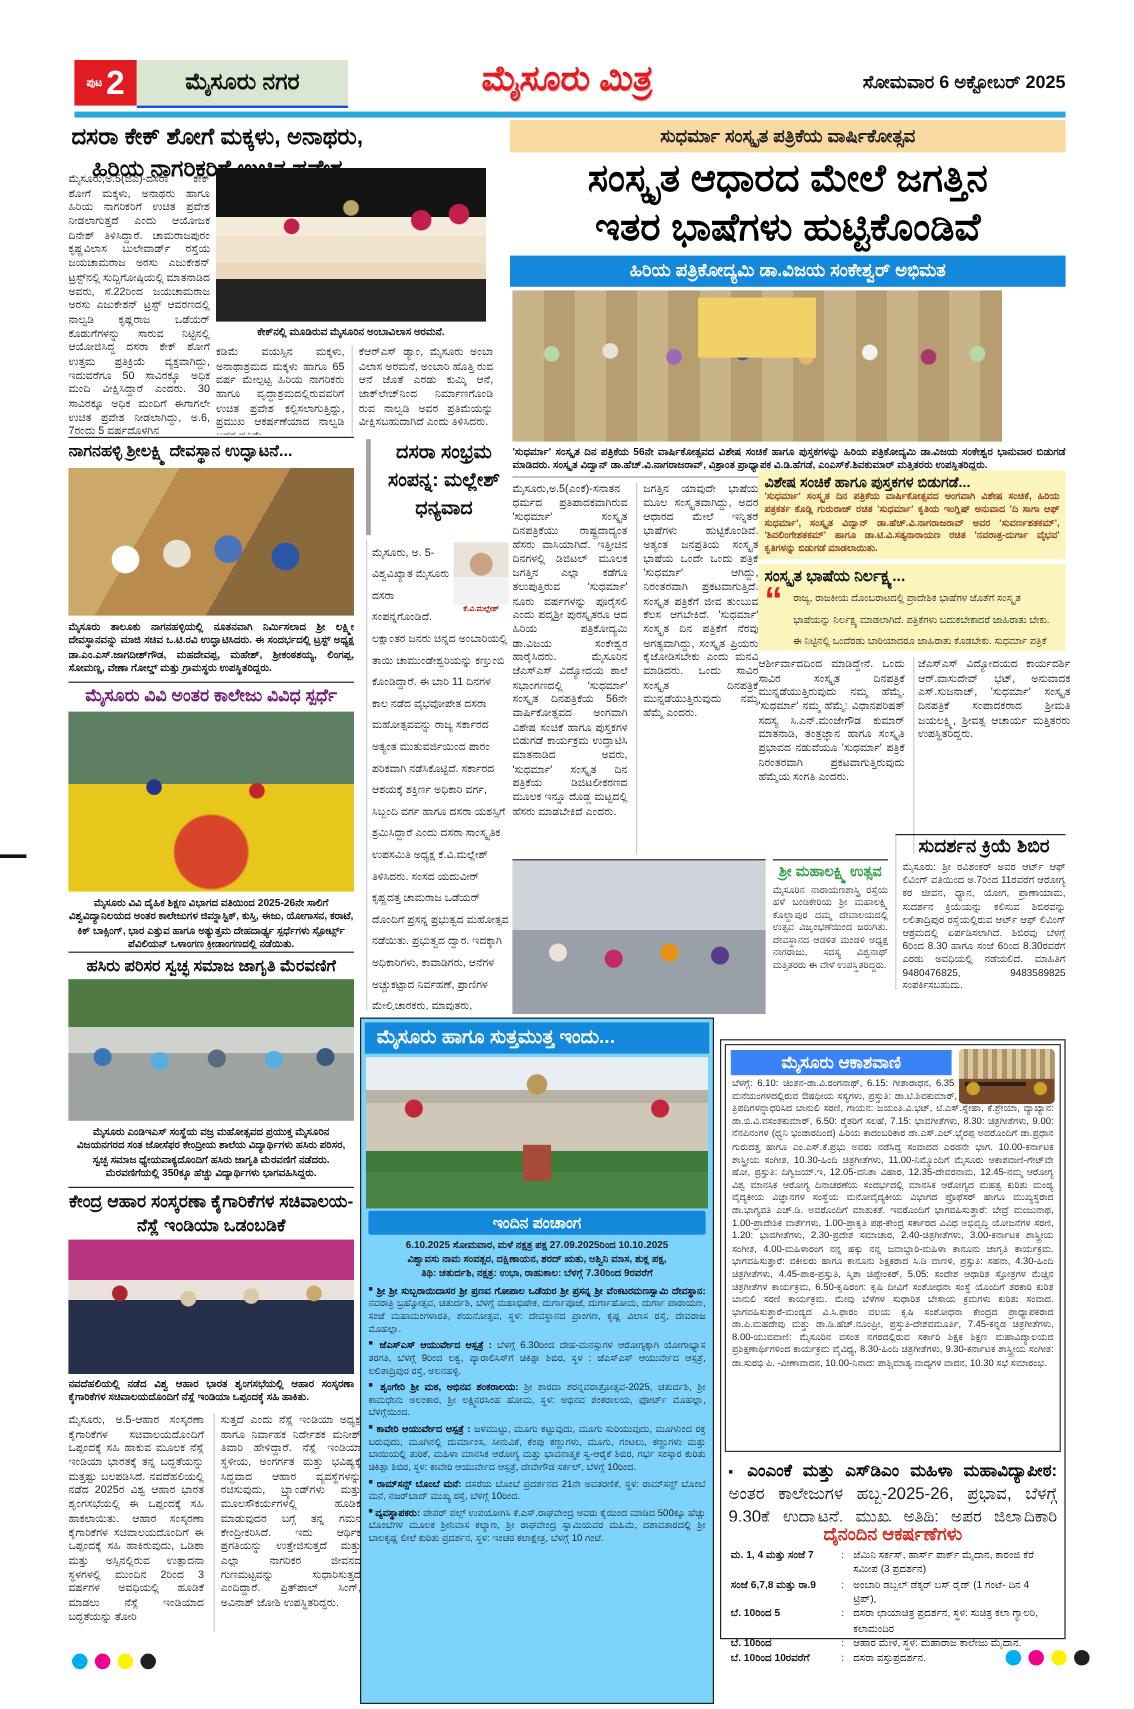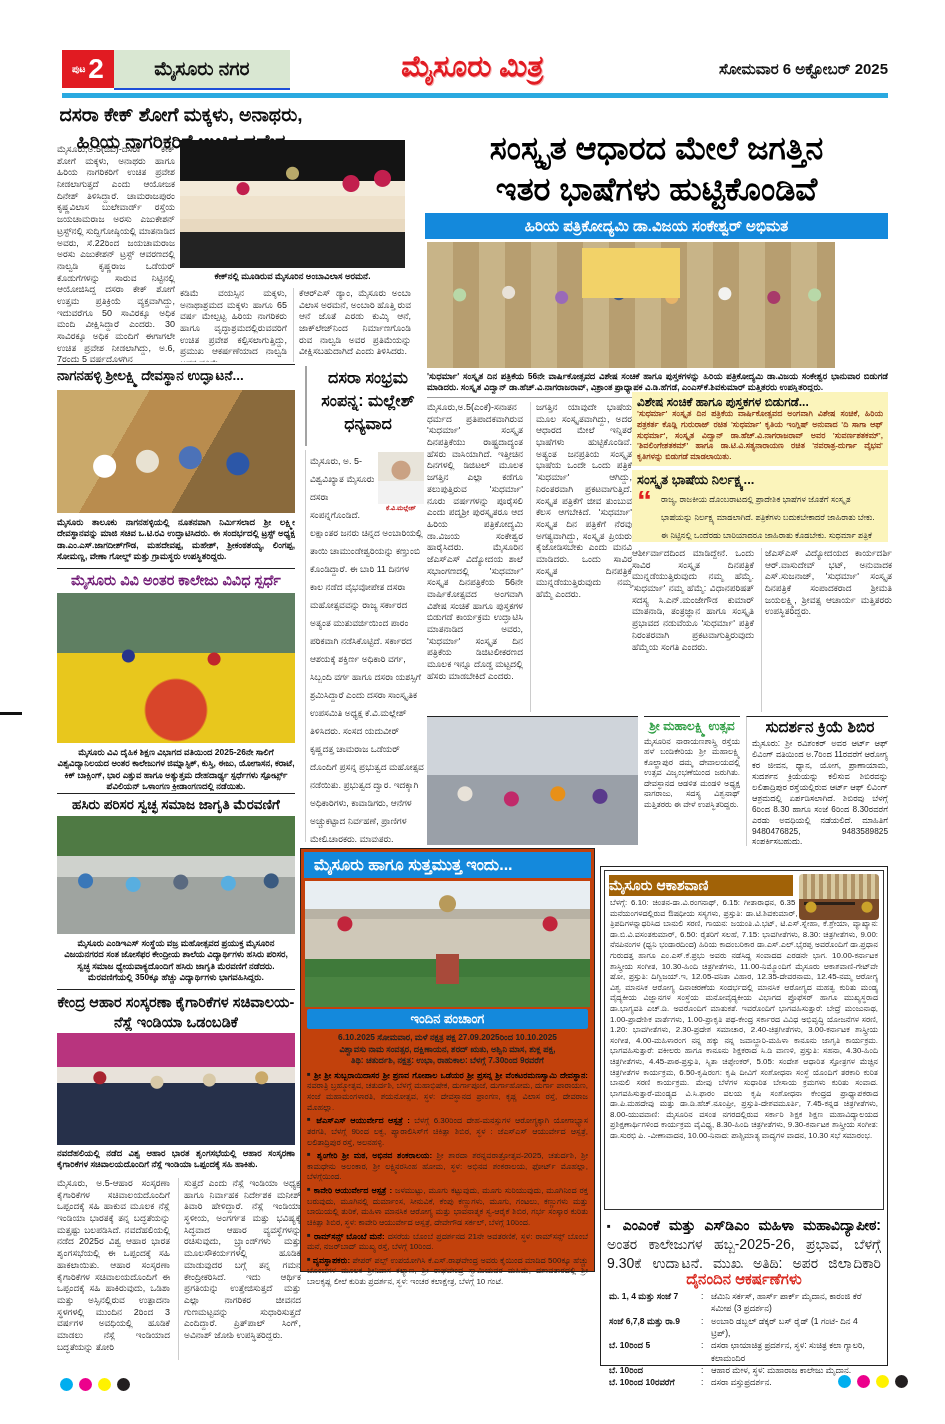--- a/index.html
+++ b/index.html
@@ -96,29 +96,30 @@
   <div class="abs ovh bodytxt" style="left:178px;top:1178px;width:117px;height:182px;border-left:1px solid #ccc;padding-left:5px;">ಸುತ್ತದೆ ಎಂದು ನೆಸ್ಲೆ ಇಂಡಿಯಾ ಅಧ್ಯಕ್ಷ ಹಾಗೂ ನಿರ್ವಾಹಕ ನಿರ್ದೇಶಕ ಮನೀಶ್ ತಿವಾರಿ ಹೇಳಿದ್ದಾರೆ. ನೆಸ್ಲೆ ಇಂಡಿಯಾ ಸ್ಥಳೀಯ, ಅಂಗರ್ಗತ ಮತ್ತು ಭವಿಷ್ಯಕ್ಕೆ ಸಿದ್ಧವಾದ ಆಹಾರ ವ್ಯವಸ್ಥೆಗಳನ್ನು ರಚಿಸುವುದು, ಬ್ರ್ಯಾಂಡ್‌ಗಳು ಮತ್ತು ಮೂಲಸೌಕರ್ಯಗಳಲ್ಲಿ ಹೂಡಿಕೆ ಮಾಡುವುದರ ಬಗ್ಗೆ ತನ್ನ ಗಮನ ಕೇಂದ್ರೀಕರಿಸಿದೆ. ಇದು ಆರ್ಥಿಕ ಪ್ರಗತಿಯನ್ನು ಉತ್ತೇಜಿಸುತ್ತದೆ ಮತ್ತು ಎಲ್ಲಾ ನಾಗರಿಕರ ಜೀವನದ ಗುಣಮಟ್ಟವನ್ನು ಸುಧಾರಿಸುತ್ತದೆ ಎಂದಿದ್ದಾರೆ. ಪ್ರಿತ್‌ಪಾಲ್ ಸಿಂಗ್, ಅವಿನಾಶ್ ಜೋಶಿ ಉಪಸ್ಥಿತರಿದ್ದರು.</div>
 
   <div class="abs dotrow" style="left:60px;top:1378px;">
     <span class="dot" style="background:#00aeef;"></span>
     <span class="dot" style="background:#ec008c;"></span>
     <span class="dot" style="background:#fff200;"></span>
     <span class="dot" style="background:#231f20;"></span>
   </div>
   <div class="abs" style="left:0;top:712px;width:22px;height:3px;background:#111;"></div>
 
-  <div class="abs ovh" style="left:305px;top:366px;width:114px;height:80px;font-size:16px;line-height:1.45;font-weight:bold;text-align:center;color:#0d0d0d;border-left:2px solid #a3a3a3;padding-left:4px;">ದಸರಾ ಸಂಭ್ರಮ ಸಂಪನ್ನ: ಮಲ್ಲೇಶ್ ಧನ್ಯವಾದ</div>
+  <div class="abs ovh" style="left:305px;top:366px;width:114px;height:80px;font-size:16px;line-height:1.45;font-weight:bold;text-align:center;color:#0d0d0d;border-left:4px solid #a3a3a3;padding-left:4px;">ದಸರಾ ಸಂಭ್ರಮ ಸಂಪನ್ನ: ಮಲ್ಲೇಶ್ ಧನ್ಯವಾದ</div>
   <div class="abs ovh" style="left:305px;top:450px;width:114px;height:392px;border-left:1px solid #ccc;padding-left:4px;">
     <div style="float:right;width:46px;margin:2px 0 2px 3px;">
       <div class="ph" style="width:46px;height:52px;background:radial-gradient(circle 12px at 50% 35%, #caa284 0 9px, transparent 10px),linear-gradient(#e8e4da 0 55%, #f2f2f2 55% 100%);"></div>
       <div style="font-size:6.5px;font-weight:bold;color:#c11a1a;text-align:center;">ಕೆ.ವಿ.ಮಲ್ಲೇಶ್</div>
     </div>
     <span class="bodytxt">ಮೈಸೂರು, ಅ. 5-ವಿಶ್ವವಿಖ್ಯಾತ ಮೈಸೂರು ದಸರಾ ಸಂಪನ್ನಗೊಂಡಿದೆ. ಲಕ್ಷಾಂತರ ಜನರು ಚಿನ್ನದ ಅಂಬಾರಿಯಲ್ಲಿ ತಾಯಿ ಚಾಮುಂಡೇಶ್ವರಿಯನ್ನು ಕಣ್ತುಂಬಿ ಕೊಂಡಿದ್ದಾರೆ. ಈ ಬಾರಿ 11 ದಿನಗಳ ಕಾಲ ನಡೆದ ವೈಭವೋಪೇತ ದಸರಾ ಮಹೋತ್ಸವವನ್ನು ರಾಜ್ಯ ಸರ್ಕಾರದ ಅತ್ಯಂತ ಮುತುವರ್ಜಿಯಿಂದ ಪಾರಂ ಪರಿಕವಾಗಿ ನಡೆಸಿಕೊಟ್ಟಿದೆ. ಸರ್ಕಾರದ ಆಶಯಕ್ಕೆ ಶಕ್ತಿರ್ಣ ಅಧಿಕಾರಿ ವರ್ಗ, ಸಿಬ್ಬಂದಿ ವರ್ಗ ಹಾಗೂ ದಸರಾ ಯಶಸ್ಸಿಗೆ ಶ್ರಮಿಸಿದ್ದಾರೆ ಎಂದು ದಸರಾ ಸಾಂಸ್ಕೃತಿಕ ಉಪಸಮಿತಿ ಅಧ್ಯಕ್ಷ ಕೆ.ವಿ.ಮಲ್ಲೇಶ್ ತಿಳಿಸಿದರು. ಸಂಸದ ಯದುವೀರ್ ಕೃಷ್ಣದತ್ತ ಚಾಮರಾಜ ಒಡೆಯರ್ ದೊಂದಿಗೆ ಪ್ರಸನ್ನ ಪ್ರಭುತ್ವದ ಮಹೋತ್ಸವ ನಡೆಯಿತು. ಪ್ರಭುತ್ವದ ದ್ವಾರ. ಇದಕ್ಕಾಗಿ ಅಧಿಕಾರಿಗಳು, ಕಾವಾಡಿಗರು, ಆನೆಗಳ ಅಚ್ಚುಕಟ್ಟಾದ ನಿರ್ವಹಣೆ, ಪ್ರಾಣಿಗಳ ಮೇಲ್ವಿಚಾರಕರು, ಮಾವುತರು, ಪಕ್ವಾತೀತವಾಗಿ ನಡೆಸಿದ ಜಾತ್ಯಾತೀತ ದಸರಾ ಈ ನೆಲದ ಸಂಪನ್ನಗೊಂಡಿದೆ. ಕಾರ್ಯಾಯತ ಎಲ್ಲರಿಗೂ ಧನ್ಯವಾದ ಎಂದು ಪ್ರಕಟಣೆಯಲ್ಲಿ ತಿಳಿಸಿದ್ದಾರೆ.</span>
   </div>
 
+  <div class="abs ovh" style="left:425px;top:100px;width:463px;height:27px;background:#f9d9a2;font-size:15px;font-weight:bold;text-align:center;line-height:27px;color:#222;">ಸುಧರ್ಮಾ ಸಂಸ್ಕೃತ ಪತ್ರಿಕೆಯ ವಾರ್ಷಿಕೋತ್ಸವ</div>
   <div class="abs ovh banner-blue" style="left:425px;top:213px;width:463px;height:26px;font-size:15px;line-height:26px;">ಹಿರಿಯ ಪತ್ರಿಕೋದ್ಯಮಿ ಡಾ.ವಿಜಯ ಸಂಕೇಶ್ವರ್ ಅಭಿಮತ</div>
   <div class="abs ovh" style="left:425px;top:128px;width:463px;height:84px;text-align:center;font-weight:bold;color:#000;font-size:32px;line-height:1.28;">
     <div>ಸಂಸ್ಕೃತ ಆಧಾರದ ಮೇಲೆ ಜಗತ್ತಿನ</div>
     <div>ಇತರ ಭಾಷೆಗಳು ಹುಟ್ಟಿಕೊಂಡಿವೆ</div>
   </div>
   <div class="abs ph" style="left:427px;top:242px;width:408px;height:126px;
        background:
         linear-gradient(90deg, transparent 0 38%, #f2d268 38% 62%, transparent 62%) 0 8%/100% 40% no-repeat,
         radial-gradient(circle 8px at 8% 42%, #b8d8a8 0 6px, transparent 7px),
         radial-gradient(circle 8px at 20% 40%, #e8e2d8 0 6px, transparent 7px),
@@ -155,26 +156,26 @@
        background:
         radial-gradient(circle 10px at 18% 60%, #e8e2d8 0 7px, transparent 8px),
         radial-gradient(circle 10px at 40% 64%, #c12a6a 0 7px, transparent 8px),
         radial-gradient(circle 10px at 62% 60%, #e89018 0 7px, transparent 8px),
         radial-gradient(circle 10px at 82% 62%, #5a3a8c 0 7px, transparent 8px),
         linear-gradient(#cfd4da 0 45%, #9aa0a8 45% 100%);"></div>
   <div class="abs ovh" style="left:644px;top:716px;width:96px;height:130px;border-top:1.5px solid #222;padding-top:2px;">
     <div style="font-size:12px;font-weight:bold;color:#2f9e44;text-align:center;line-height:1.3;">ಶ್ರೀ ಮಹಾಲಕ್ಷ್ಮಿ ಉತ್ಸವ</div>
     <div class="tiny" style="margin-top:2px;">ಮೈಸೂರಿನ ನಾರಾಯಣಶಾಸ್ತ್ರಿ ರಸ್ತೆಯ ಹಳೆ ಬಂಡಿಕೇರಿಯ ಶ್ರೀ ಮಹಾಲಕ್ಷ್ಮಿ ಕೊಲ್ಹಾಪುರ ದಮ್ಮ ದೇವಾಲಯದಲ್ಲಿ ಉತ್ಸವ ವಿಜೃಂಭಣೆಯಿಂದ ಜರುಗಿತು. ದೇವಸ್ಥಾನದ ಆಡಳಿತ ಮಂಡಳಿ ಅಧ್ಯಕ್ಷ ನಾಗರಾಜು, ಸದಸ್ಯ ವಿಶ್ವನಾಥ್ ಮತ್ತಿತರರು ಈ ವೇಳೆ ಉಪಸ್ಥಿತರಿದ್ದರು.</div>
   </div>
-  <div class="abs ovh" style="left:746px;top:716px;width:142px;height:130px;border-top:1.5px solid #222;padding-top:1px;border-left:1px solid #ccc;padding-left:5px;box-sizing:border-box;">
+  <div class="abs ovh" style="left:746px;top:695px;width:142px;height:130px;border-top:1.5px solid #222;padding-top:1px;border-left:1px solid #ccc;padding-left:5px;box-sizing:border-box;">
     <div style="font-size:15.5px;font-weight:bold;color:#0d0d0d;text-align:center;">ಸುದರ್ಶನ ಕ್ರಿಯೆ ಶಿಬಿರ</div>
     <div class="tiny" style="margin-top:2px;font-size:8.3px;">ಮೈಸೂರು: ಶ್ರೀ ರವಿಶಂಕರ್ ಅವರ ಆರ್ಟ್ ಆಫ್ ಲಿವಿಂಗ್ ವತಿಯಿಂದ ಅ.7ರಿಂದ 11ರವರೆಗೆ ಆರೋಗ್ಯ ಕರ ಜೀವನ, ಧ್ಯಾನ, ಯೋಗ, ಪ್ರಾಣಾಯಾಮ, ಸುದರ್ಶನ ಕ್ರಿಯೆಯನ್ನು ಕಲಿಸುವ ಶಿಬಿರವನ್ನು ಲಲಿತಾದ್ರಿಪುರ ರಸ್ತೆಯಲ್ಲಿರುವ ಆರ್ಟ್ ಆಫ್ ಲಿವಿಂಗ್ ಆಶ್ರಮದಲ್ಲಿ ಏರ್ಪಡಿಸಲಾಗಿದೆ. ಶಿಬಿರವು ಬೆಳಗ್ಗೆ 6ರಿಂದ 8.30 ಹಾಗೂ ಸಂಜೆ 6ರಿಂದ 8.30ರವರೆಗೆ ಎರಡು ಅವಧಿಯಲ್ಲಿ ನಡೆಯಲಿದೆ. ಮಾಹಿತಿಗೆ 9480476825, 9483589825 ಸಂಪರ್ಕಿಸಬಹುದು.</div>
   </div>
 
-  <div class="abs" style="left:300px;top:848px;width:295px;height:424px;border:1.5px solid #222;box-sizing:border-box;background:#c2410c;">
+  <div class="abs" style="left:300px;top:848px;width:295px;height:572px;border:1.5px solid #222;box-sizing:border-box;background:#7dd3fc;">
     <div class="banner-blue" style="margin:3px;height:26px;font-size:16px;line-height:26px;text-align:left;padding-left:10px;">ಮೈಸೂರು ಹಾಗೂ ಸುತ್ತಮುತ್ತ ಇಂದು...</div>
     <div class="ph" style="margin:2px 4px;height:126px;
          background:
           radial-gradient(circle 10px at 14% 34%, #c2253c 0 7px, transparent 8px),
           radial-gradient(circle 10px at 86% 34%, #c2253c 0 7px, transparent 8px),
           radial-gradient(circle 12px at 50% 18%, #b89a5a 0 8px, transparent 9px),
           linear-gradient(90deg, transparent 0 46%, #a84a3a 46% 54%, transparent 54%) 0 76%/100% 24% no-repeat,
           linear-gradient(#e8eef2 0 22%, #b8b2a4 22% 30%, #cfc8b8 30% 62%, #3f7a3a 62% 76%, #4a8442 76% 100%);"></div>
     <div class="banner-blue" style="margin:2px 6px;height:20px;font-size:13px;line-height:20px;border-radius:2px;">ಇಂದಿನ ಪಂಚಾಂಗ</div>
     <div style="text-align:center;font-weight:bold;font-size:8.3px;line-height:1.4;color:#222;padding:1px 4px;">
@@ -194,21 +195,21 @@
 
   <div class="abs" style="left:600px;top:866px;width:288px;height:500px;border:1.5px solid #222;box-sizing:border-box;background:#fff;">
     <div style="margin:3px;border:1px solid #333;height:338px;overflow:hidden;position:relative;">
       <div style="position:absolute;right:4px;top:3px;width:80px;height:46px;border-radius:4px;
            background:
             radial-gradient(circle 7px at 15% 72%, #caa22a 0 5px, transparent 6px),
             radial-gradient(circle 7px at 85% 72%, #caa22a 0 5px, transparent 6px),
             linear-gradient(transparent 0 55%, #2a2018 55% 80%, transparent 80%) 18% 62%/64% 30% no-repeat,
             repeating-linear-gradient(90deg, #d8c9a0 0 4px, #b09468 4px 8px) 0 0/100% 55% no-repeat,
             #7a4a28;"></div>
-      <div style="margin:4px 90px 2px 4px;background:#a16207;color:#fff;font-weight:bold;font-size:14px;text-align:left;height:21px;line-height:21px;">ಮೈಸೂರು ಆಕಾಶವಾಣಿ</div>
+      <div style="margin:4px 90px 2px 4px;background:#3b82f6;color:#fff;font-weight:bold;font-size:14px;text-align:center;height:21px;line-height:21px;">ಮೈಸೂರು ಆಕಾಶವಾಣಿ</div>
       <div class="ovh" style="margin:2px 5px;height:304px;font-size:7.9px;line-height:1.34;text-align:justify;color:#1c1c1c;">ಬೆಳಗ್ಗೆ: 6.10: ಚಿಂತನ-ಡಾ.ವಿ.ರಂಗನಾಥ್, 6.15: ಗೀತಾರಾಧನ, 6.35 ಮತ್ತು ಸಂಜೆ 6.10: ಸಸ್ಯ ಸಿರಿ ಮನೆಯಂಗಳದಲ್ಲಿರುವ ಔಷಧೀಯ ಸಸ್ಯಗಳು, ಪ್ರಸ್ತುತಿ: ಡಾ.ಟಿ.ಶಿವಕುಮಾರ್, 6.40: ಅರಿವಿನ ಶಿಬಿರ-ಸರ್ವಜ್ಞ ತ್ರಿಪದಿಗಳನ್ನಾಧರಿಸಿದ ಬಾನುಲಿ ಸರಣಿ, ಗಾಯನ: ಜಯಂತಿ.ವಿ.ಭಟ್, ಟಿ.ಎಸ್.ಸ್ನೇಹಾ, ಕೆ.ಶ್ರೇಯಾ, ವ್ಯಾಖ್ಯಾನ: ಡಾ.ಬಿ.ವಿ.ವಸಂತಕುಮಾರ್, 6.50: ರೈತರಿಗೆ ಸಲಹೆ, 7.15: ಭಾವಗೀತೆಗಳು, 8.30: ಚಿತ್ರಗೀತೆಗಳು, 9.00: ನೆನಪಿನಂಗಳ (ಧ್ವನಿ ಭಂಡಾರದಿಂದ) ಹಿರಿಯ ಕಾದಂಬರಿಕಾರ ಡಾ.ಎಸ್.ಎಲ್.ಭೈರಪ್ಪ ಅವರೊಂದಿಗೆ ಡಾ.ಪ್ರಧಾನ ಗುರುದತ್ತ ಹಾಗೂ ಎಂ.ಎಸ್.ಕೆ.ಪ್ರಭು ಅವರು ನಡೆಸಿದ್ದ ಸಂವಾದದ ಎರಡನೇ ಭಾಗ. 10.00-ಕರ್ನಾಟಕ ಶಾಸ್ತ್ರೀಯ ಸಂಗೀತ, 10.30-ಹಿಂದಿ ಚಿತ್ರಗೀತೆಗಳು, 11.00-ನಿಮ್ಮೊಂದಿಗೆ ಮೈಸೂರು ಆಕಾಶವಾಣಿ-ಗೇಟ್‌ವೇ ಷೋ, ಪ್ರಸ್ತುತಿ: ದಿಗ್ವಿಜಯ್.ಇ, 12.05-ವನಿತಾ ವಿಹಾರ, 12.35-ದೇವರನಾಮ, 12.45-ನಮ್ಮ ಆರೋಗ್ಯ ವಿಶ್ವ ಮಾನಸಿಕ ಆರೋಗ್ಯ ದಿನಾಚರಣೆಯ ಸಂದರ್ಭದಲ್ಲಿ ಮಾನಸಿಕ ಆರೋಗ್ಯದ ಮಹತ್ವ ಕುರಿತು ಮಂಡ್ಯ ವೈದ್ಯಕೀಯ ವಿಜ್ಞಾನಗಳ ಸಂಸ್ಥೆಯ ಮನೋವೈದ್ಯಕೀಯ ವಿಭಾಗದ ಪ್ರೊಫೆಸರ್ ಹಾಗೂ ಮುಖ್ಯಸ್ಥರಾದ ಡಾ.ಭಾಗ್ಯವತಿ ಎಚ್.ಡಿ. ಅವರೊಂದಿಗೆ ಮಾತುಕತೆ. ಇವರೊಂದಿಗೆ ಭಾಗವಹಿಸುತ್ತಾರೆ: ಬೇದ್ರೆ ಮಂಜುನಾಥ, 1.00-ಪ್ರಾದೇಶಿಕ ವಾರ್ತೆಗಳು, 1.00-ಪ್ರಾಕೃತಿ ಪಥ-ಕೇಂದ್ರ ಸರ್ಕಾರದ ವಿವಿಧ ಅಭಿವೃದ್ಧಿ ಯೋಜನೆಗಳ ಸರಣಿ, 1.20: ಭಾವಗೀತೆಗಳು, 2.30-ಪ್ರದೇಶ ಸಮಾಚಾರ, 2.40-ಚಿತ್ರಗೀತೆಗಳು, 3.00-ಕರ್ನಾಟಕ ಶಾಸ್ತ್ರೀಯ ಸಂಗೀತ, 4.00-ಮಹಿಳಾರಂಗ ನನ್ನ ಹಕ್ಕು ನನ್ನ ಜವಾಬ್ದಾರಿ-ಮಹಿಳಾ ಕಾನೂನು ಜಾಗೃತಿ ಕಾರ್ಯಕ್ರಮ. ಭಾಗವಹಿಸುತ್ತಾರೆ: ವಕೀಲರು ಹಾಗೂ ಕಾನೂನು ಶಿಕ್ಷಕರಾದ ಸಿ.ಡಿ ವಾಣಳಿ, ಪ್ರಸ್ತುತಿ: ಸಹನಾ, 4.30-ಹಿಂದಿ ಚಿತ್ರಗೀತೆಗಳು, 4.45-ಪಾಠ-ಪ್ರಸ್ತುತಿ, ಸ್ಮಿತಾ ಚಿಪ್ಳೇಂಕರ್, 5.05: ಸಂದೇಶ ಆಧಾರಿತ ಸ್ತೋತ್ರಗಳ ಮೆಚ್ಚಿನ ಚಿತ್ರಗೀತೆಗಳ ಕಾರ್ಯಕ್ರಮ, 6.50-ಕೃಷಿರಂಗ: ಕೃಷಿ ದೀವಿಗೆ ಸಂಶೋಧನಾ ಸಂಸ್ಥೆ ಯೊಂದಿಗೆ ತರಕಾರಿ ಕುರಿತ ಬಾನುಲಿ ಸರಣಿ ಕಾರ್ಯಕ್ರಮ. ಮೇವು ಬೆಳೆಗಳ ಸುಧಾರಿತ ಬೇಸಾಯ ಕ್ರಮಗಳು ಕುರಿತು ಸಂವಾದ. ಭಾಗವಹಿಸುತ್ತಾರೆ-ಮಂಡ್ಯದ ವಿ.ಸಿ.ಫಾರಂ ವಲಯ ಕೃಷಿ ಸಂಶೋಧನಾ ಕೇಂದ್ರದ ಪ್ರಾಧ್ಯಾಪಕರಾದ ಡಾ.ಪಿ.ಮಹದೇವು ಮತ್ತು ಡಾ.ಡಿ.ಹೆಚ್.ನೂಂಪ್ರೀ, ಪ್ರಸ್ತುತಿ-ದೇಶವಮೂರ್ತಿ, 7.45-ಕನ್ನಡ ಚಿತ್ರಗೀತೆಗಳು, 8.00-ಯುವವಾಣಿ: ಮೈಸೂರಿನ ವಸಂತ ನಗರದಲ್ಲಿರುವ ಸರ್ಕಾರಿ ಶಿಕ್ಷಕ ಶಿಕ್ಷಣ ಮಹಾವಿದ್ಯಾಲಯದ ಪ್ರಶಿಕ್ಷಣಾರ್ಥಿಗಳಿಂದ ಕಾರ್ಯಕ್ರಮ ವೈವಿಧ್ಯ, 8.30-ಹಿಂದಿ ಚಿತ್ರಗೀತೆಗಳು, 9.30-ಕರ್ನಾಟಕ ಶಾಸ್ತ್ರೀಯ ಸಂಗೀತ: ಡಾ.ಸುರಭಿ ಪಿ. -ವೀಣಾವಾದನ, 10.00-ನಿನಾದ: ಪಾಶ್ಚಿಮಾತ್ಯ ವಾದ್ಯಗಳ ವಾದನ, 10.30 ಸಭೆ ಸಮಾರಂಭ.</div>
     </div>
     <p class="ev ovh" style="margin:6px 6px 2px 6px;font-size:14px;line-height:1.35;text-align:justify;height:52px;">
       <b>ಎಂಎಂಕೆ ಮತ್ತು ಎಸ್‌ಡಿಎಂ ಮಹಿಳಾ ಮಹಾವಿದ್ಯಾಪೀಠ:</b><span> ಅಂತರ ಕಾಲೇಜುಗಳ ಹಬ್ಬ-2025-26, ಪ್ರಭಾವ, ಬೆಳಗ್ಗೆ 9.30ಕ್ಕೆ ಉದ್ಘಾಟನೆ, ಮುಖ್ಯ ಅತಿಥಿ: ಅಪರ ಜಿಲ್ಲಾಧಿಕಾರಿ ಡಾ.ಪಿ.ಶಿವರಾಜು, ಸಂಜೆ 4.30ಕ್ಕೆ ಸಮಾರೋಪ ಸಮಾರಂಭ, ಮುಖ್ಯ ಅತಿಥಿಗಳು: ಸಂಸದ ಯದುವೀರ್ ಕೃಷ್ಣದತ್ತ ಚಾಮರಾಜ ಒಡೆಯರ್, ಸ್ಥಳ: ಕಾಲೇಜು ಆವರಣ.</span>
     </p>
     <div style="text-align:center;color:#d92b21;font-size:15px;font-weight:bold;margin:2px 0;">ದೈನಂದಿನ ಆಕರ್ಷಣೆಗಳು</div>
     <div style="margin:0 8px;">
         <div class="arow">
         <span class="t">ಮ. 1, 4 ಮತ್ತು ಸಂಜೆ 7</span>
           <span>:</span>

